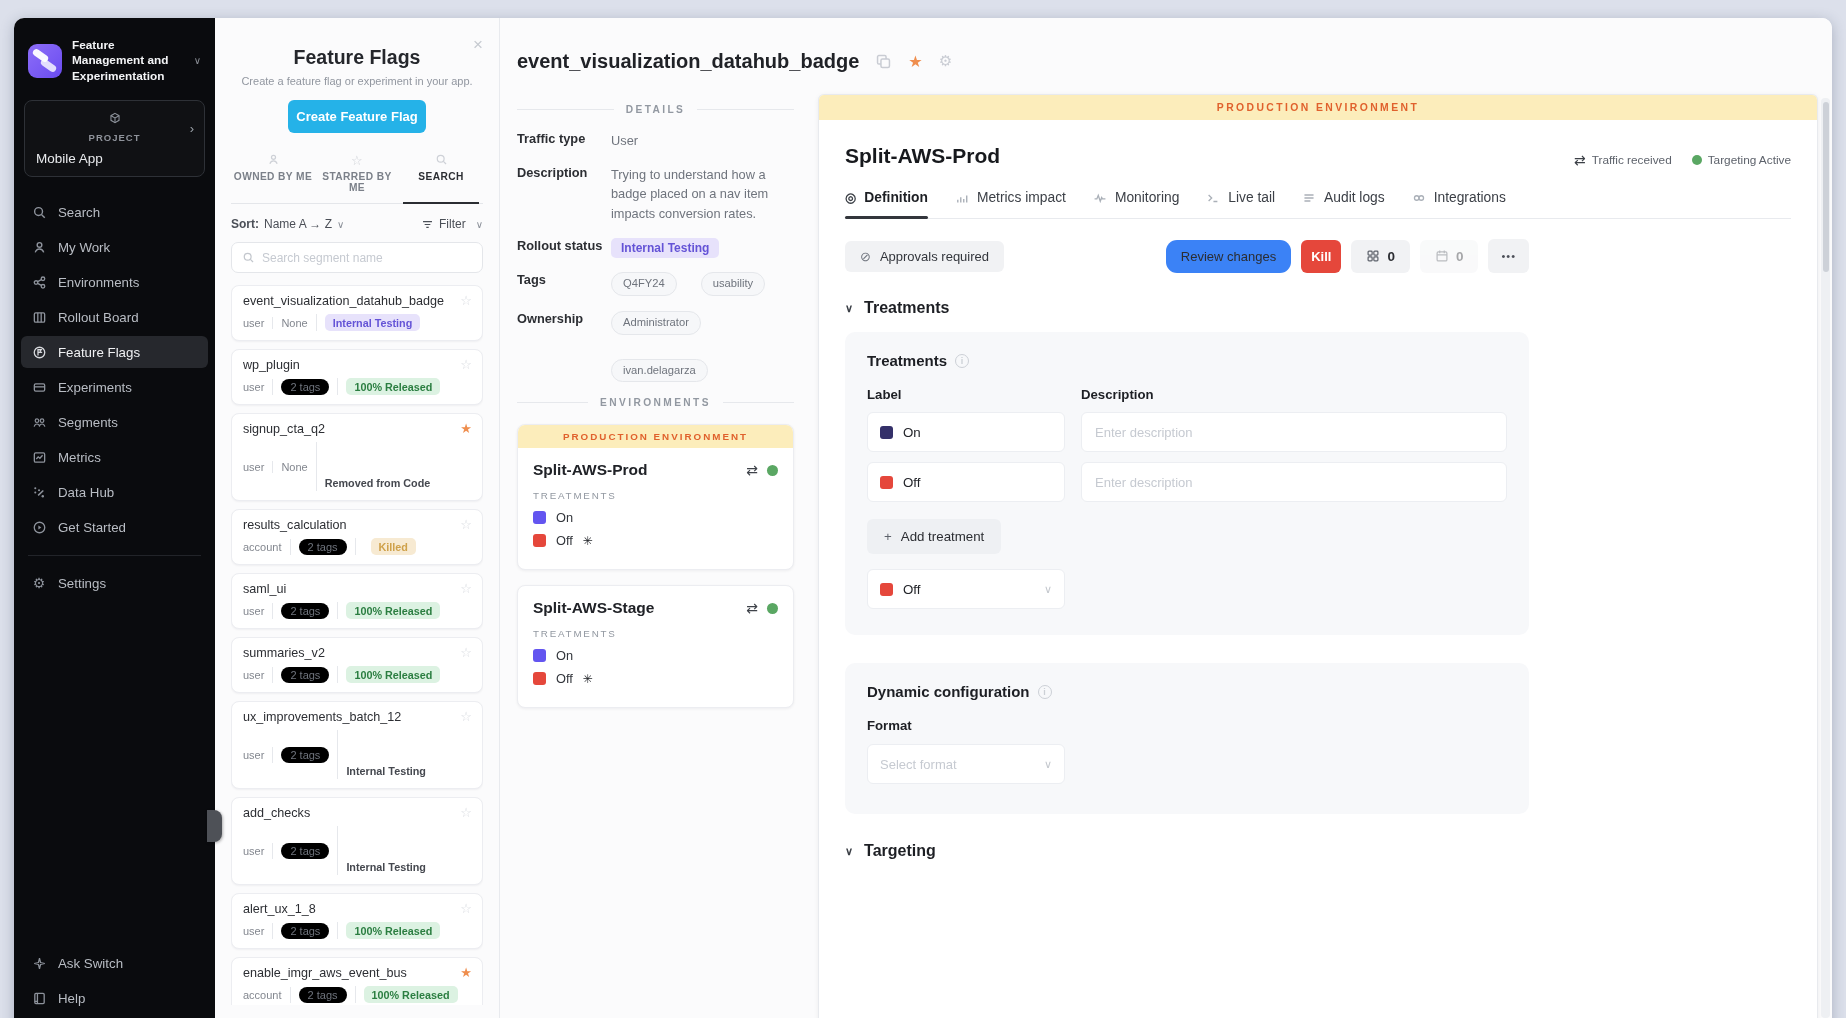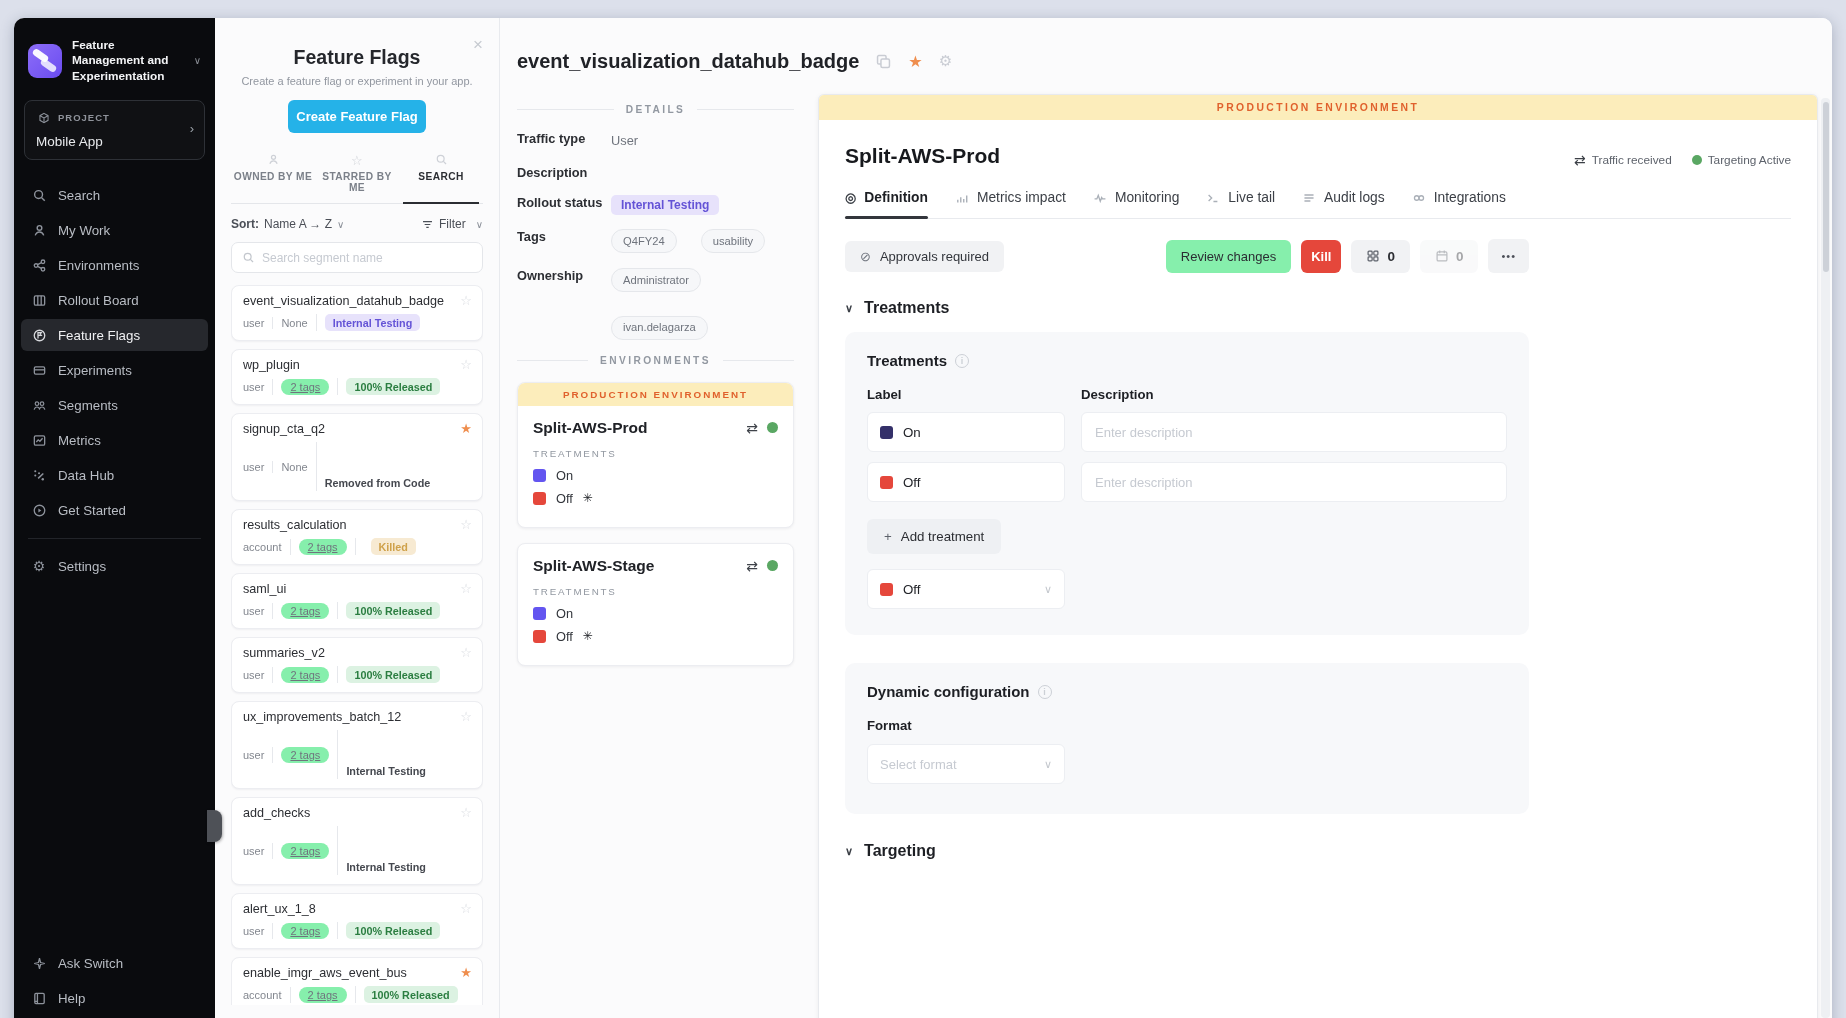--- a/index.html
+++ b/index.html
@@ -10,21 +10,21 @@
   
   .sidebar { width:201px; flex-shrink:0; background:#0a0b0e; color:#c6c9cf; display:flex; flex-direction:column; padding:16px 0 18px; }
   .logo-row { display:flex; align-items:center; gap:10px; padding:4px 14px 16px; }
   .logo-mark { width:34px; height:34px; border-radius:9px; background:linear-gradient(135deg,#8d6ef8,#6a4cf0); position:relative; flex-shrink:0; overflow:hidden; }
   .logo-mark i { position:absolute; width:17px; height:7px; background:#fff; border-radius:3.5px; }
   .logo-mark i.b1 { left:4px; top:8px; transform:rotate(35deg); opacity:.95;}
   .logo-mark i.b2 { left:12px; top:18px; transform:rotate(35deg); opacity:.8;}
   .logo-text { font-size:11.8px; font-weight:700; color:#f3f4f6; line-height:1.3; width:118px; }
   .logo-chev { color:#8b8f96; font-size:10px; margin-left:auto; }
   .project-box { margin:0 10px 18px; border:1px solid #2e3137; border-radius:8px; padding:9px 11px 10px; position:relative; background:#101114; }
-  .project-label { font-size:9.5px; letter-spacing:1px; color:#8f939b; display:flex; gap:6px; align-items:center; font-weight:700; }
+  .project-label { font-size:9.5px; letter-spacing:1px; color:#8f939b; display:flex; gap:6px; align-items:center; font-weight:700;flex-direction:column; }
   .project-name { color:#e8eaed; font-size:13.5px; margin-top:8px; }
   .project-chev { position:absolute; right:10px; top:20px; color:#9aa0a8; font-size:13px; }
   .nav { display:flex; flex-direction:column; }
   .nav-item { display:flex; align-items:center; gap:11px; padding:8px 10px; font-size:13.3px; color:#b9bdc4; margin:1.5px 7px; border-radius:6px; cursor:pointer; }
   .nav-item.active { background:#26282d; color:#f0f1f3; }
   .nicon { width:16px; height:16px; display:inline-flex; align-items:center; justify-content:center; color:#8d929b; flex-shrink:0; font-size:14px; }
   .nav-item.active .nicon { color:#d6d8dc; }
   .side-div { border-top:1px solid #222429; margin:10px 14px 10px; }
   .side-spacer { flex:1; }
 
@@ -45,21 +45,21 @@
   .filter-grp { margin-left:auto; display:flex; align-items:center; gap:5px; color:#4b4f57; cursor:pointer; }
   .search-box { margin-top:11px; border:1px solid #e4e6ea; background:#fff; border-radius:7px; height:31px; display:flex; align-items:center; padding:0 10px; gap:7px; color:#c3c7cd; }
   .search-box input { border:none; outline:none; flex:1; font-size:12px; font-family:inherit; color:#3a3d44; background:transparent; }
   .search-box input::placeholder { color:#c6cad1; }
   .flag-list { margin-top:12px; display:flex; flex-direction:column; gap:8px; overflow:hidden; height:720px; }
   .fcard { background:#fff; border:1px solid #ecedf1; border-radius:8px; padding:8px 11px 9px; position:relative; box-shadow:0 1px 2px rgba(20,24,40,.05); flex-shrink:0; cursor:pointer; }
   .fname { font-size:12.6px; color:#2c2e33; font-weight:500; }
   .fmeta { display:flex; align-items:center; margin-top:6px; font-size:11px; color:#83878f; }
   .mcell { padding:0 8px; border-left:1px solid #e6e8ec; display:flex; align-items:center; }
   .mcell:first-child { border-left:none; padding-left:0; }
-  .mini-pill { background:#86efac; border-radius:10px; padding:2px 9px; color:#6f747d;text-decoration:underline; }
+  .mini-pill { background:#000000; border-radius:10px; padding:2px 9px; color:#6f747d; }
   .badge { font-size:10.8px; font-weight:700; padding:2.5px 8px; border-radius:5px; white-space:nowrap; }
   .badge.purple { background:#e7e2fb; color:#6453d6; }
   .badge.green  { background:#dcf2e2; color:#2b7e41; }
   .badge.tan    { background:#f7ead2; color:#cfa14a;margin-left:7px; }
   .badge.plain  { background:transparent; color:#45484f; padding:2.5px 0;margin-top:32px; }
   .fstar { position:absolute; top:7px; right:10px; color:#d8dbe0; font-size:13px; cursor:pointer; }
   .fstar.filled { color:#ef8e4e; }
   .collapse-handle { position:absolute; left:-8px; top:792px; width:15px; height:32px; background:#4e5157; border-radius:0 8px 8px 0; box-shadow:1px 1px 3px rgba(0,0,0,.3); cursor:pointer; }
 
   
@@ -105,21 +105,21 @@
   .mtab { display:flex; gap:8px; align-items:center; font-size:13.8px; color:#3c4047; padding-bottom:13px; position:relative; cursor:pointer; }
   .mtab .mi { color:#aab0b8; display:inline-flex; font-size:13px; }
   .mtab.active { font-weight:700; color:#1d1f24; }
   .mtab.active .mi { color:#3c4047; }
   .mtab.active::after { content:""; position:absolute; left:0; right:0; bottom:-1px; height:3px; background:#33363c; border-radius:2px; }
   .action-row { display:flex; align-items:center; margin-top:20px; width:684px; gap:10px; }
   .chip { display:flex; gap:9px; align-items:center; background:#f1f2f4; border-radius:6px; padding:8px 15px; font-size:13px; color:#33363c; }
   .chip .ci { color:#6f747d; font-size:13px; }
   .spacer1 { flex:1; }
   .btn { border:none; border-radius:6px; font-size:13px; padding:9px 15px; font-family:inherit; cursor:pointer; display:inline-flex; align-items:center; gap:7px; }
-  .btn.light { background:#86efac; color:#2b2d32; }
+  .btn.light { background:#3b82f6; color:#2b2d32;border-radius:11px; }
   .btn.kill  { background:#e5473b; color:#fff; font-weight:700; padding:9px 10px; }
   .btn.count { background:#f1f2f4; color:#2b2d32; font-weight:700; font-size:13.5px; }
   .btn.count .bi { color:#5d626b; display:inline-flex; }
   .btn.count.disabled { opacity:.42; }
   .btn.more { background:#f1f2f4; color:#4b4f57; letter-spacing:1px; font-size:11px; padding:11px 13px; }
   .sect-head { display:flex; gap:11px; align-items:center; font-size:16px; font-weight:700; color:#1d1f24; margin:26px 0 15px; cursor:pointer; }
   .sect-chev { font-size:11px; color:#3c4047; }
   .gray-card { width:684px; background:#f7f8fa; border-radius:10px; padding:20px 22px 26px; margin-bottom:28px; }
   .gc-title { font-size:15px; font-weight:700; color:#1d1f24; display:flex; gap:8px; align-items:center; }
   .info-i { width:14px; height:14px; border-radius:50%; border:1.4px solid #ccd0d6; color:#ccd0d6; font-size:9px; display:inline-flex; align-items:center; justify-content:center; font-weight:700; font-style:normal; }
@@ -522,20 +522,21 @@
 
       <div class="detail-col">
         <div class="sec-div">DETAILS</div>
 
         <div class="field">
           <span class="flabel">Traffic type</span>
           <span class="fvalue">User</span>
         </div>
         <div class="field">
           <span class="flabel">Description</span>
+          <span class="fvalue">Trying to understand how a badge placed on a nav item impacts conversion rates.</span>
         </div>
         <div class="field">
           <span class="flabel">Rollout status</span>
           <span class="fvalue"><span class="badge-lg">Internal Testing</span></span>
         </div>
         <div class="field">
           <span class="flabel">Tags</span>
           <span class="fvalue pills">
             <span class="pill">Q4FY24</span>
             <span class="pill">usability</span>

